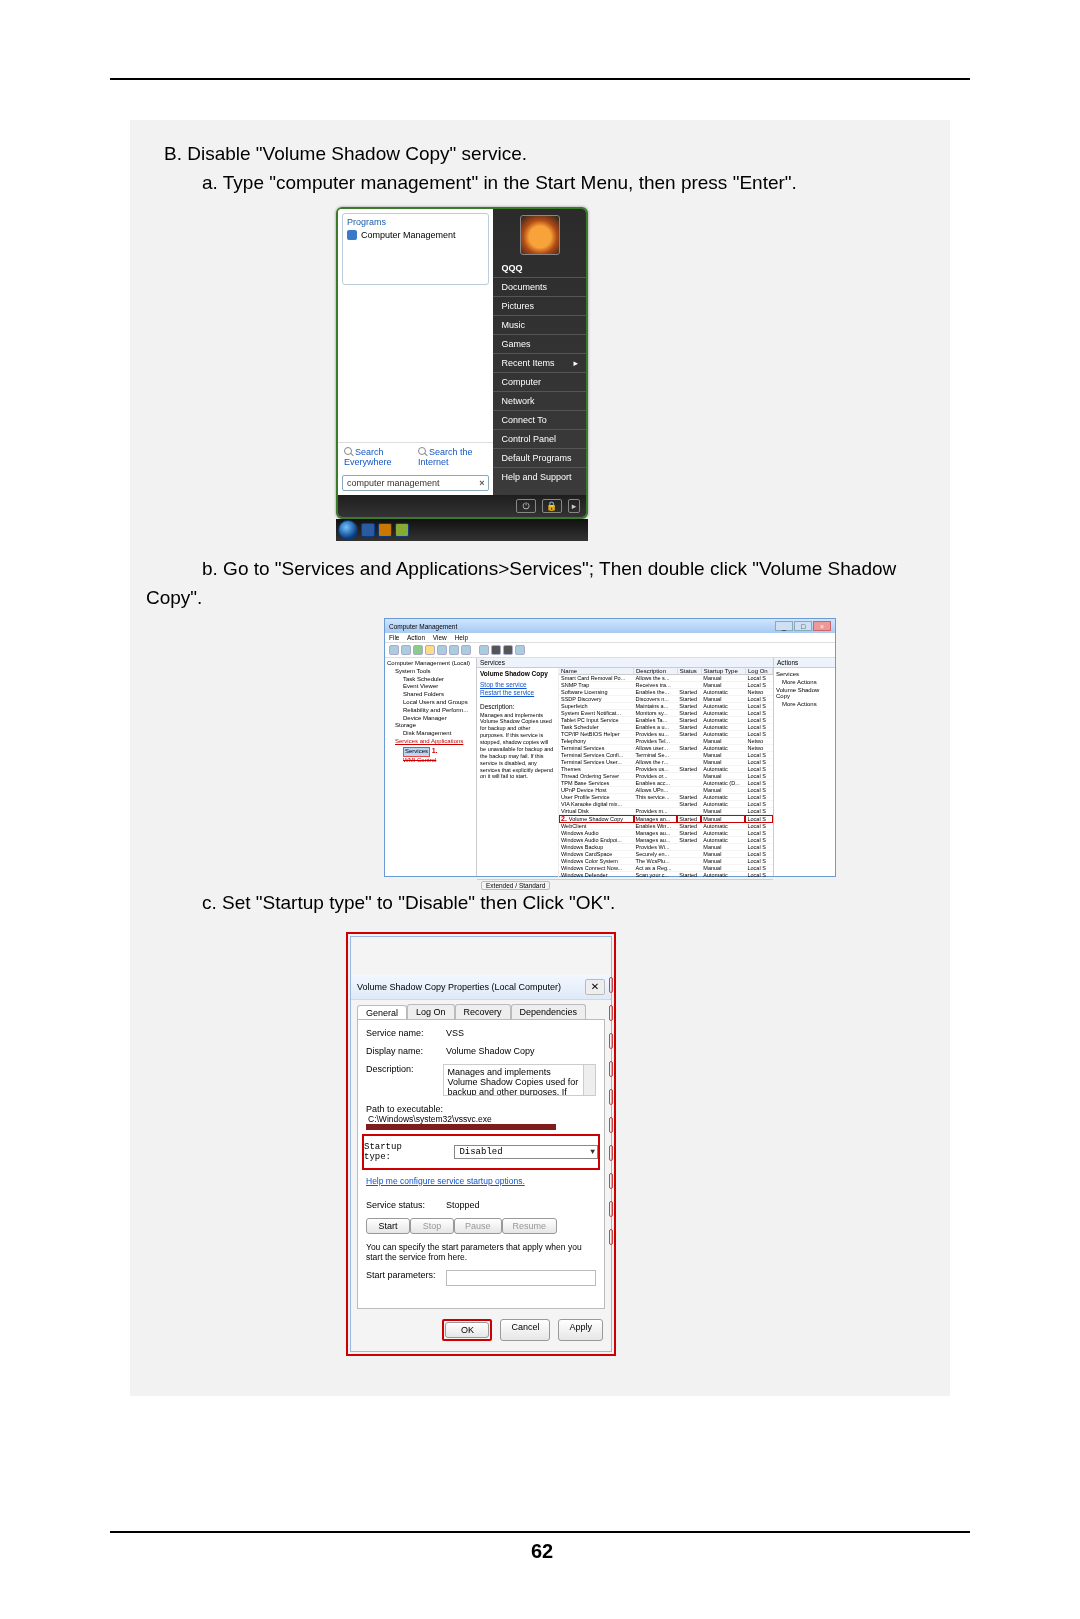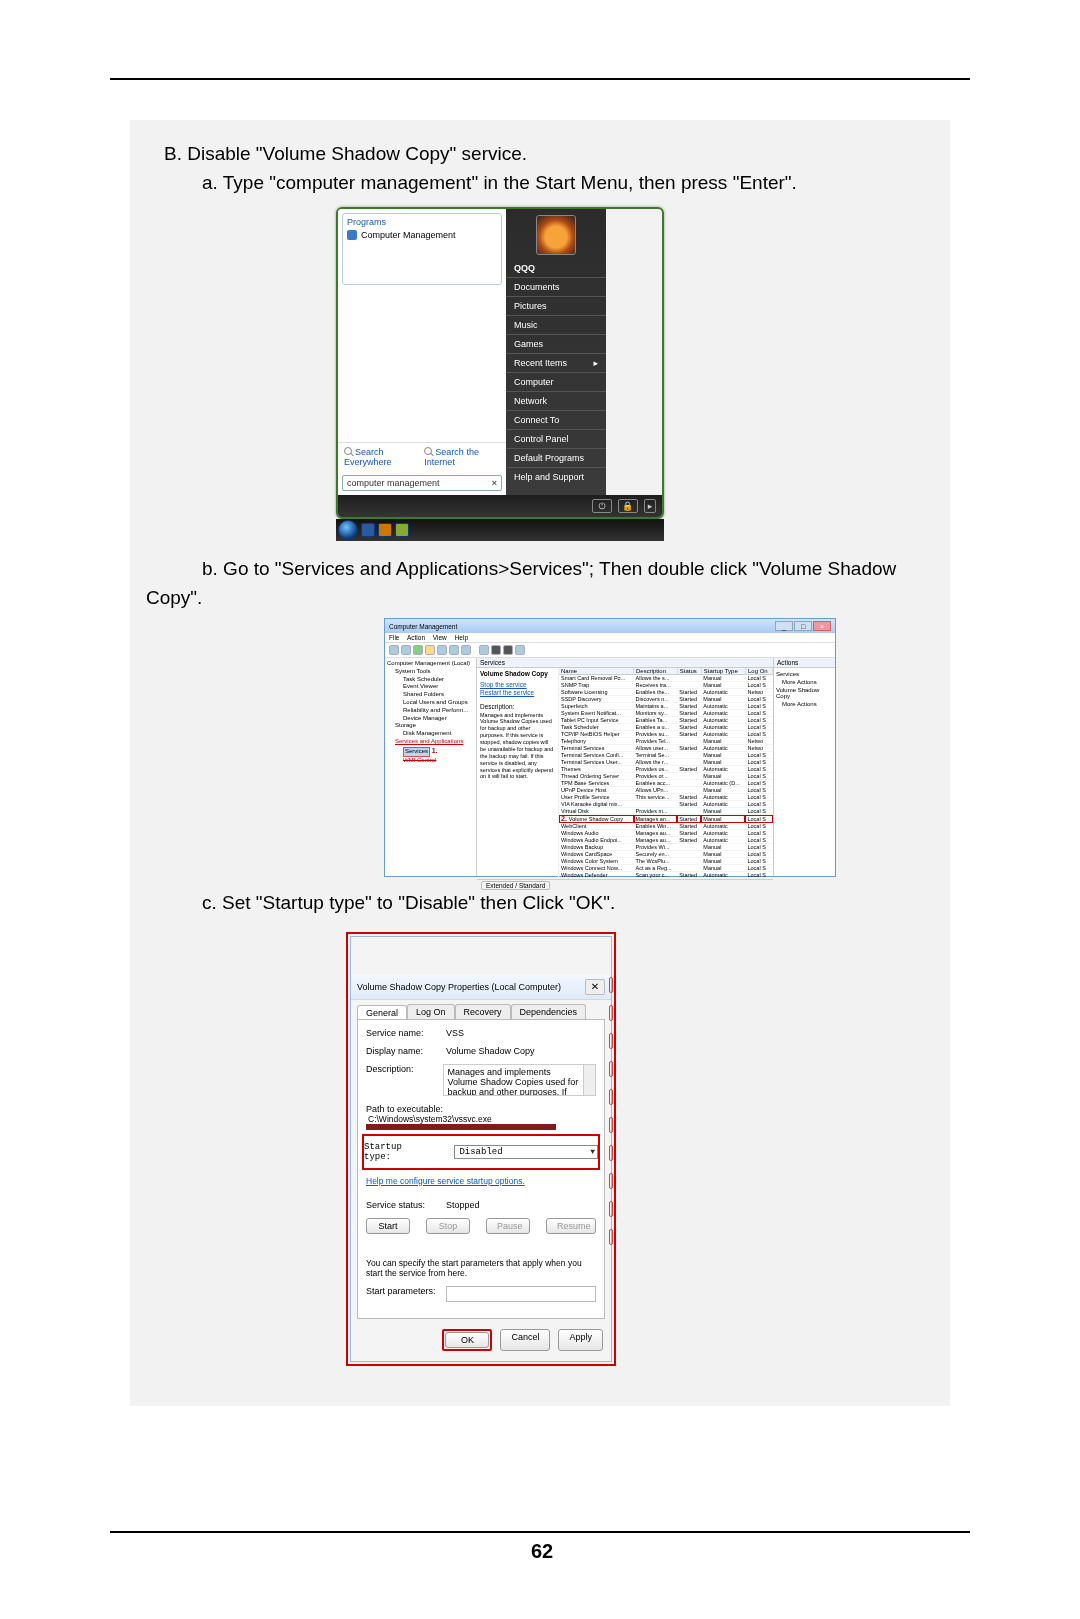--- a/index.html
+++ b/index.html
@@ -7,21 +7,21 @@
   .page { width: 1080px; height: 1619px; position: relative; padding: 70px 110px 0 110px; }
   .rule-top { position: absolute; left: 110px; right: 110px; top: 78px; border-top: 2px solid #000; }
   .rule-bottom { position: absolute; left: 110px; right: 110px; bottom: 86px; border-top: 2px solid #000; }
   .page-number { position: absolute; bottom: 56px; left: 4px; right: 0; text-align: center; font-size: 20px; font-weight: bold; }
   .content { position: absolute; left: 130px; right: 130px; top: 120px; background: #f2f2f2; padding: 20px 16px 40px 16px; }
   .instr { font-size: 19px; line-height: 1.5; }
   .indent1 { padding-left: 18px; }
   .indent2 { padding-left: 56px; }
 
   
-  .startmenu-wrap { margin: 10px 0 14px 190px; width: 328px; }
+  .startmenu-wrap { margin: 10px 0 14px 190px; width: 252px; }
   .startmenu { border: 2px solid #3a7a2a; border-radius: 6px; overflow: hidden; font-size: 9px; box-shadow: 0 0 3px rgba(0,0,0,.4); }
   .sm-body { display: flex; height: 286px; }
   .sm-left { width: 168px; background: #fff; display: flex; flex-direction: column; }
   .sm-right { width: 100px; background: linear-gradient(#2b2b2b,#3b3b3b); color: #fff; display: flex; flex-direction: column; }
   .sm-programs { border: 1px solid #bcd; border-radius: 3px; margin: 4px; padding: 3px 4px 44px 4px; }
   .sm-programs-title { color: #1a5ea8; font-size: 9px; margin-bottom: 3px; }
   .sm-program-item { color: #000; font-size: 9px; display: flex; align-items: center; gap: 4px; }
   .sm-ico { width: 10px; height: 10px; background: #3a7acb; border-radius: 2px; display:inline-block; }
   .sm-spacer { flex: 1; }
   .sm-search-links { border-top: 1px solid #ddd; padding: 4px 6px; display: flex; flex-direction: row; gap: 3px; }
@@ -84,21 +84,21 @@
   .tabpanel { border:1px solid #bbb; background:#fff; margin: 0 6px 6px 6px; padding: 8px; min-height: 290px; position:relative; }
   .row { display:flex; align-items:flex-start; margin-bottom:8px; gap:8px; }
   .lbl { width:72px; }
   .desc-box { border:1px solid #ccc; padding:2px 16px 2px 4px; width:160px; height:32px; overflow:hidden; position:relative; }
   .desc-scroll { position:absolute; right:0; top:0; bottom:0; width:12px; background:#eee; border-left:1px solid #ccc; }
   .path-box { border-bottom:6px solid #7f1d1d; display:inline-block; min-width:190px; padding:0 2px; font-size:8.5px; }
   .startup-row { border:2px solid #c00; padding:6px 0; margin:4px -4px 6px -4px; display:flex; align-items:center; gap:24px;font-family:Liberation Mono, monospace; }
   .select { border:1px solid #888; background:#fff; padding:1px 14px 1px 4px; width:154px; position:relative; }
   .select::after { content:'▼'; position:absolute; right:2px; top:1px; font-size:8px; color:#333; }
   .help-link { color:#15c; text-decoration:underline; font-size:8.5px; display:inline-block; margin-bottom:14px; }
-  .btnrow { display:flex; gap:16px; margin-bottom:24px;align-items:center; }
+  .btnrow { display:flex; gap:0; margin-bottom:8px;align-items:center; }
   .btn { border:1px solid #999; background:linear-gradient(#fff,#e6e6e6); padding:2px 10px; border-radius:3px; font-size:9px; min-width:44px; text-align:center; }
   .btn.dis { color:#999; }
   .param-input { border:1px solid #bbb; background:#fff; height:16px; width:150px; }
   .dlg-btns { display:flex; justify-content:flex-end; gap:8px; padding:4px 8px 10px 8px; }
   .ok-red { border:2px solid #c00; padding:1px; display:inline-block; border-radius:2px; }
   .dlg-right-strip { position:absolute; right:-2px; top:40px; bottom:44px; width:4px; }
   .dlg-right-strip i { display:block; height:16px; border:1px solid #c44; margin-bottom:12px; border-radius:2px; }
 
   .mag { display:inline-block; width:8px; height:8px; border:1px solid #888; border-radius:50%; position:relative; margin-right:3px; }
   .mag::after { content:''; position:absolute; width:4px; height:1px; background:#888; right:-3px; bottom:-1px; transform:rotate(45deg); }

